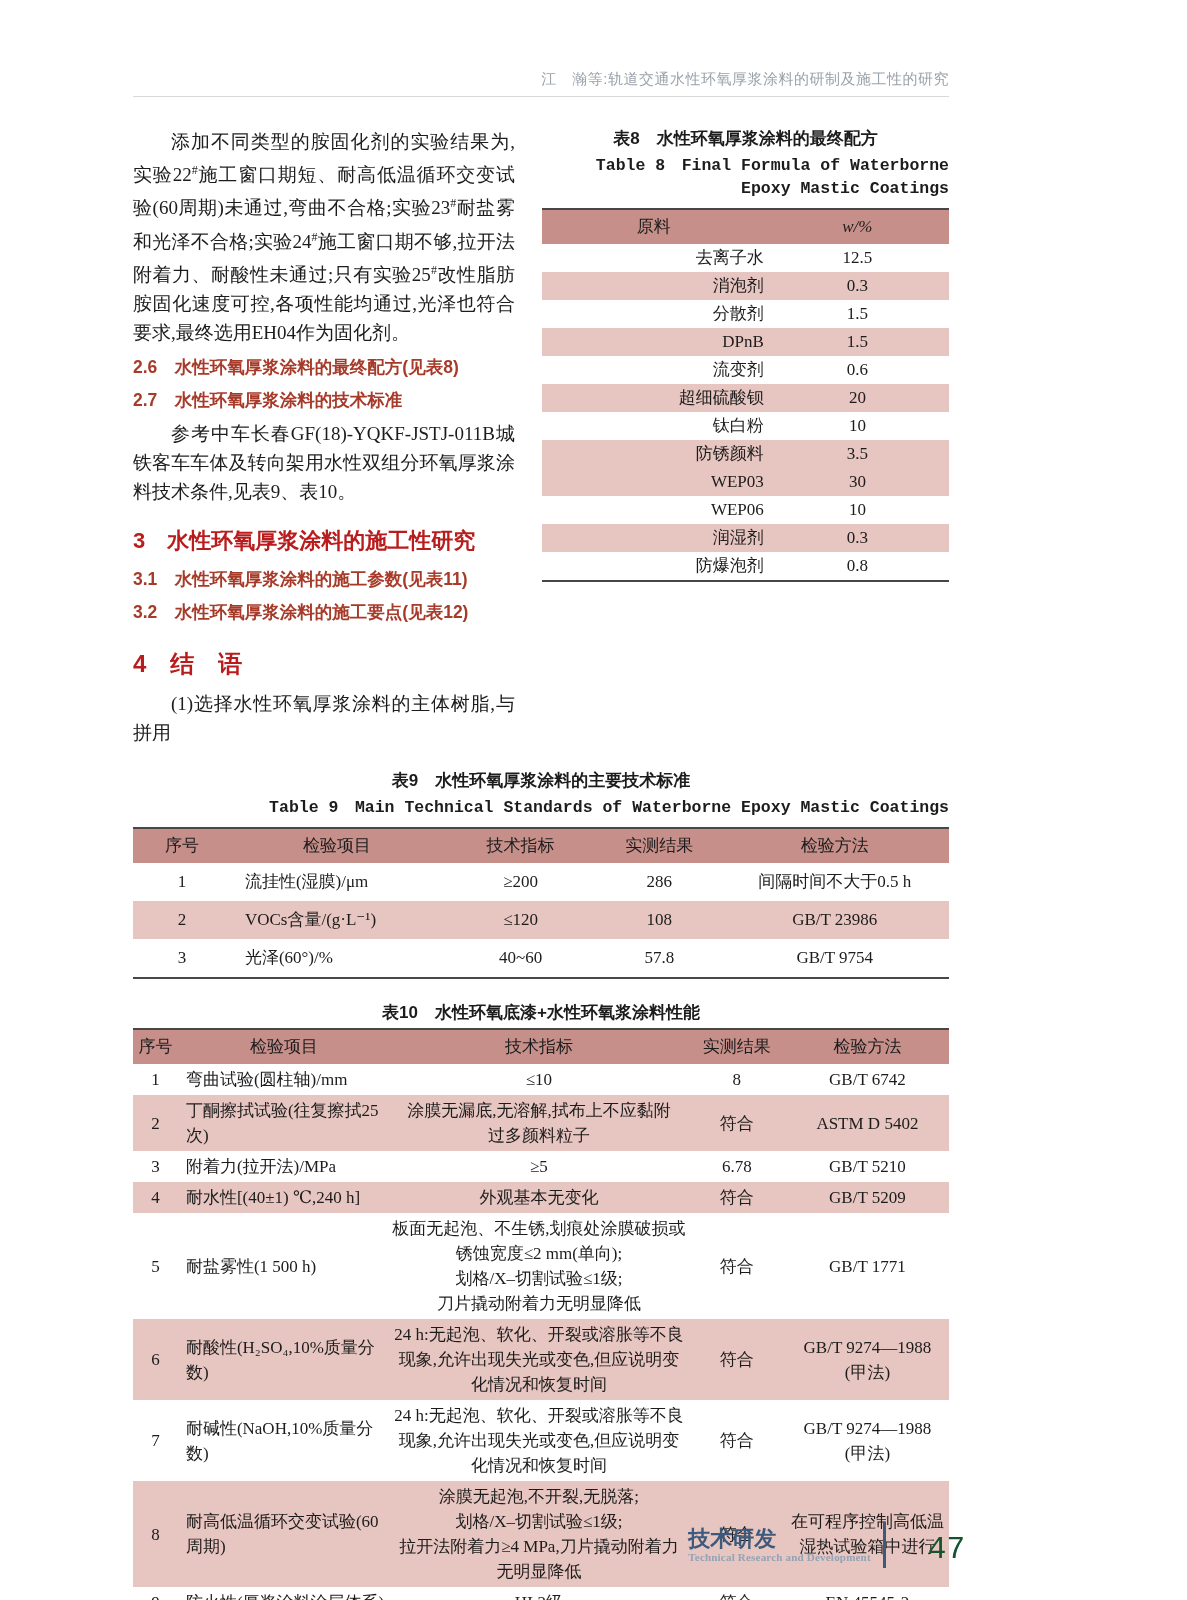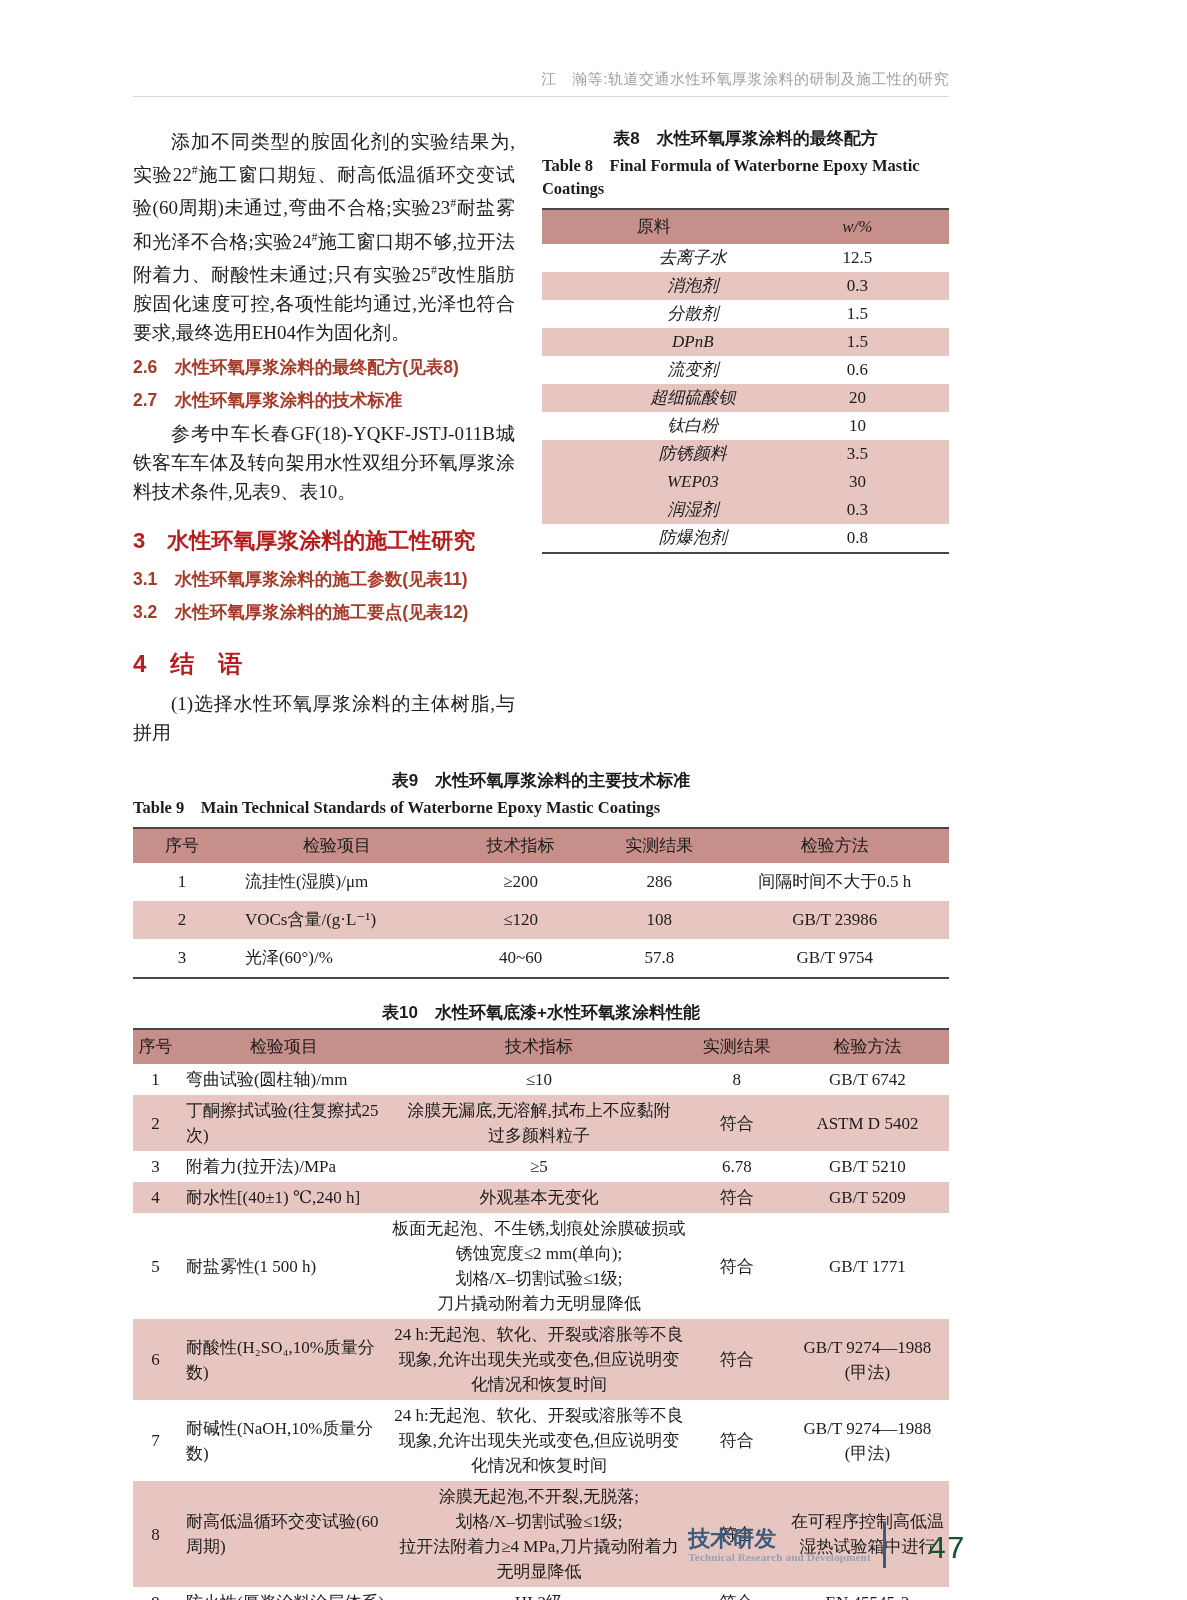--- a/index.html
+++ b/index.html
@@ -44,42 +44,42 @@
     font-size:22px;margin:20px 0 10px 0;line-height:30px;
   }
   .section-heading.big{font-size:24px;margin-top:24px;}
 
   
   .tbl-caption-cn{
     text-align:center;font-family:"Liberation Sans","DejaVu Sans",sans-serif;
     font-weight:bold;font-size:17px;margin:0 0 4px 0;
   }
   .tbl-caption-en{
-    text-align:left;font-family:Liberation Serif, serif;
+    text-align:right;font-family:Liberation Mono, monospace;
     font-weight:bold;font-size:16.5px;line-height:23px;margin:0 0 8px 0;
   }
 
   
   table.data-table{
     width:100%;border-collapse:collapse;table-layout:fixed;
     border-top:2px solid #474747;border-bottom:2px solid #474747;
     font-size:17px;
   }
   table.data-table th{
     background:#c78f8a;font-weight:normal;
     padding:6px 2px;text-align:center;line-height:22px;margin-left:24px;
   }
   table.data-table td{
     padding:4px 2px;text-align:center;line-height:24px;
     white-space:pre-line;vertical-align:middle;
   }
   table.data-table tr.alt{background:#e7c5c0;}
 
   
-  #table8 td:first-child{text-align:center;padding-left:80px;font-style:italic;}
+  #table8 td:first-child{text-align:right;padding-left:80px;}
   #table8 thead th:nth-child(2){font-style:italic;}
   #table8 td{line-height:22px;padding:3px 2px;}
 
   
   #table9 td:nth-child(2){text-align:left;padding-left:14px;}
   #table9 td{padding:7px 2px;}
 
   
   #table10 td:nth-child(2){text-align:left;padding-left:8px;}
   #table10 td{line-height:25px;padding:3px 2px;}
@@ -175,20 +175,24 @@
               <td>钛白粉</td>
               <td>10</td>
             </tr>
             <tr class="alt">
               <td>防锈颜料</td>
               <td>3.5</td>
             </tr>
             <tr class="alt">
               <td>WEP03</td>
               <td>30</td>
+            </tr>
+            <tr>
+              <td>WEP06</td>
+              <td>10</td>
             </tr>
             <tr class="alt">
               <td>润湿剂</td>
               <td>0.3</td>
             </tr>
             <tr>
               <td>防爆泡剂</td>
               <td>0.8</td>
             </tr>
           </tbody>

